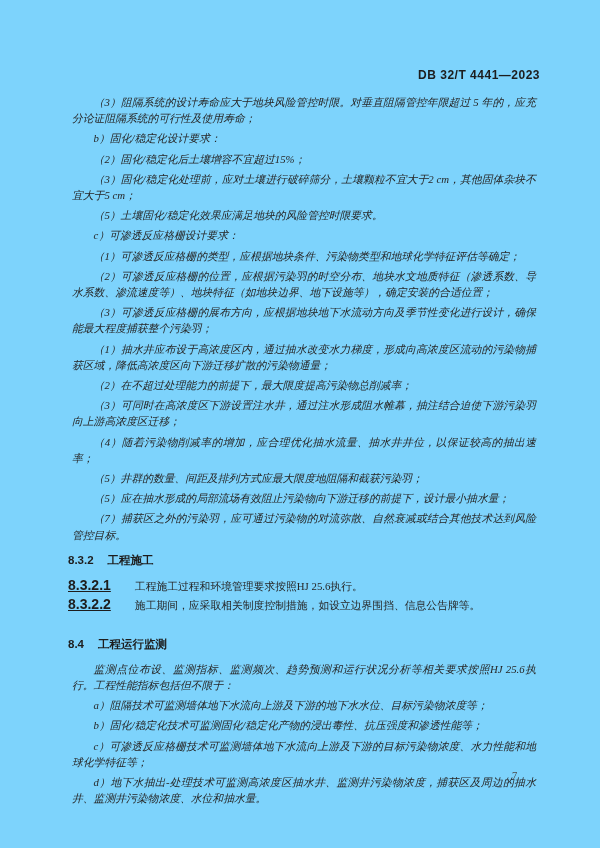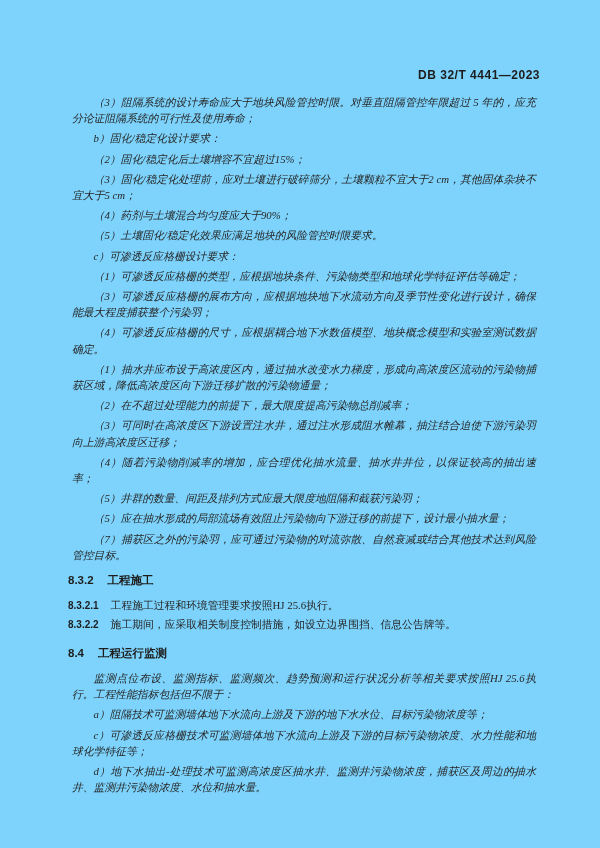--- a/index.html
+++ b/index.html
@@ -48,23 +48,24 @@
   .clause{
     margin:0 0 2px 0;
     font-size:10.8px;
     line-height:16px;
     text-align:justify;
     color:#262626;
   }
   .clause .clause-num{
     font-family:"Liberation Sans","DejaVu Sans",sans-serif;
     font-weight:bold;
-    font-size:10px;
-    margin-right:12px;
+    font-size:14px;
+    margin-right:24px;
     color:#1d1d1d;
+    text-decoration:underline;
   }
   .page-number{
     position:absolute;
     left:512px;top:770px;
     font-size:10.5px;
     color:#4a4a4a;
   }
 </style>
 </head>
 <body>
@@ -72,43 +73,43 @@
 <div class="page">
 
   <div class="doc-header">DB 32/T 4441—2023</div>
 
   <div class="content">
 
     <p class="para">（3）阻隔系统的设计寿命应大于地块风险管控时限。对垂直阻隔管控年限超过 5 年的，应充分论证阻隔系统的可行性及使用寿命；</p>
     <p class="para">b）固化/稳定化设计要求：</p>
     <p class="para">（2）固化/稳定化后土壤增容不宜超过15%；</p>
     <p class="para">（3）固化/稳定化处理前，应对土壤进行破碎筛分，土壤颗粒不宜大于2 cm，其他固体杂块不宜大于5 cm；</p>
-    <p class="para">（4）药剂与土壤混合均匀度应大于90%；</p>
     <p class="para">（5）土壤固化/稳定化效果应满足地块的风险管控时限要求。</p>
     <p class="para">c）可渗透反应格栅设计要求：</p>
     <p class="para">（1）可渗透反应格栅的类型，应根据地块条件、污染物类型和地球化学特征评估等确定；</p>
+    <p class="para">（2）可渗透反应格栅的位置，应根据污染羽的时空分布、地块水文地质特征（渗透系数、导水系数、渗流速度等）、地块特征（如地块边界、地下设施等），确定安装的合适位置；</p>
     <p class="para">（3）可渗透反应格栅的展布方向，应根据地块地下水流动方向及季节性变化进行设计，确保能最大程度捕获整个污染羽；</p>
-    <p class="para">（4）可渗透反应格栅的尺寸，应根据耦合地下水数值模型、地块概念模型和实验室测试数据确定。</p>
     <p class="para">（1）抽水井应布设于高浓度区内，通过抽水改变水力梯度，形成向高浓度区流动的污染物捕获区域，降低高浓度区向下游迁移扩散的污染物通量；</p>
     <p class="para">（2）在不超过处理能力的前提下，最大限度提高污染物总削减率；</p>
     <p class="para">（3）可同时在高浓度区下游设置注水井，通过注水形成阻水帷幕，抽注结合迫使下游污染羽向上游高浓度区迁移；</p>
     <p class="para">（4）随着污染物削减率的增加，应合理优化抽水流量、抽水井井位，以保证较高的抽出速率；</p>
     <p class="para">（5）井群的数量、间距及排列方式应最大限度地阻隔和截获污染羽；</p>
     <p class="para">（5）应在抽水形成的局部流场有效阻止污染物向下游迁移的前提下，设计最小抽水量；</p>
     <p class="para">（7）捕获区之外的污染羽，应可通过污染物的对流弥散、自然衰减或结合其他技术达到风险管控目标。</p>
 
     <h3 class="section-heading"><span class="sec-num">8.3.2</span><span>工程施工</span></h3>
 
     <p class="clause"><span class="clause-num">8.3.2.1</span><span>工程施工过程和环境管理要求按照HJ 25.6执行。</span></p>
     <p class="clause"><span class="clause-num">8.3.2.2</span><span>施工期间，应采取相关制度控制措施，如设立边界围挡、信息公告牌等。</span></p>
 
-    <h3 class="section-heading" style="margin-top:12px;"><span class="sec-num">8.4</span><span>工程运行监测</span></h3>
+    <h3 class="section-heading" style="margin-top:23px;"><span class="sec-num">8.4</span><span>工程运行监测</span></h3>
 
     <p class="para">监测点位布设、监测指标、监测频次、趋势预测和运行状况分析等相关要求按照HJ 25.6执行。工程性能指标包括但不限于：</p>
     <p class="para">a）阻隔技术可监测墙体地下水流向上游及下游的地下水水位、目标污染物浓度等；</p>
+    <p class="para">b）固化/稳定化技术可监测固化/稳定化产物的浸出毒性、抗压强度和渗透性能等；</p>
     <p class="para">c）可渗透反应格栅技术可监测墙体地下水流向上游及下游的目标污染物浓度、水力性能和地球化学特征等；</p>
     <p class="para">d）地下水抽出-处理技术可监测高浓度区抽水井、监测井污染物浓度，捕获区及周边的抽水井、监测井污染物浓度、水位和抽水量。</p>
 
   </div>
 
   <div class="page-number">7</div>
 
 </div>
 
 </body></html>

